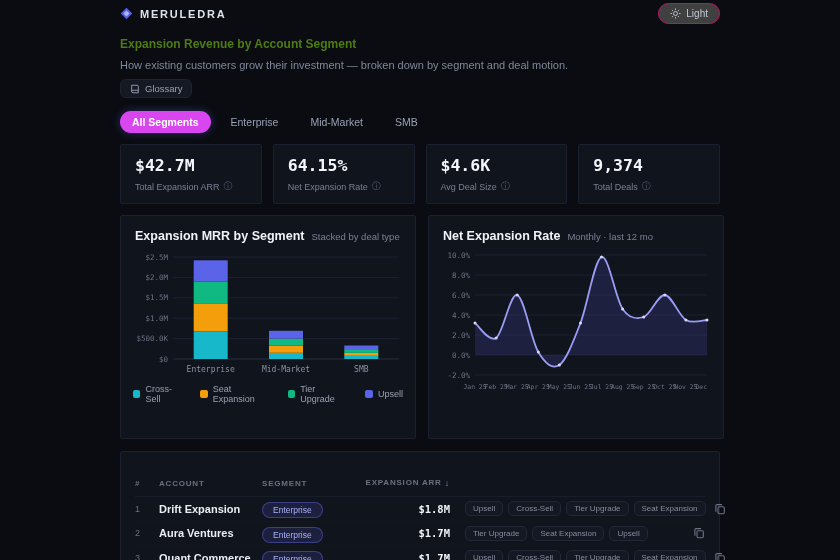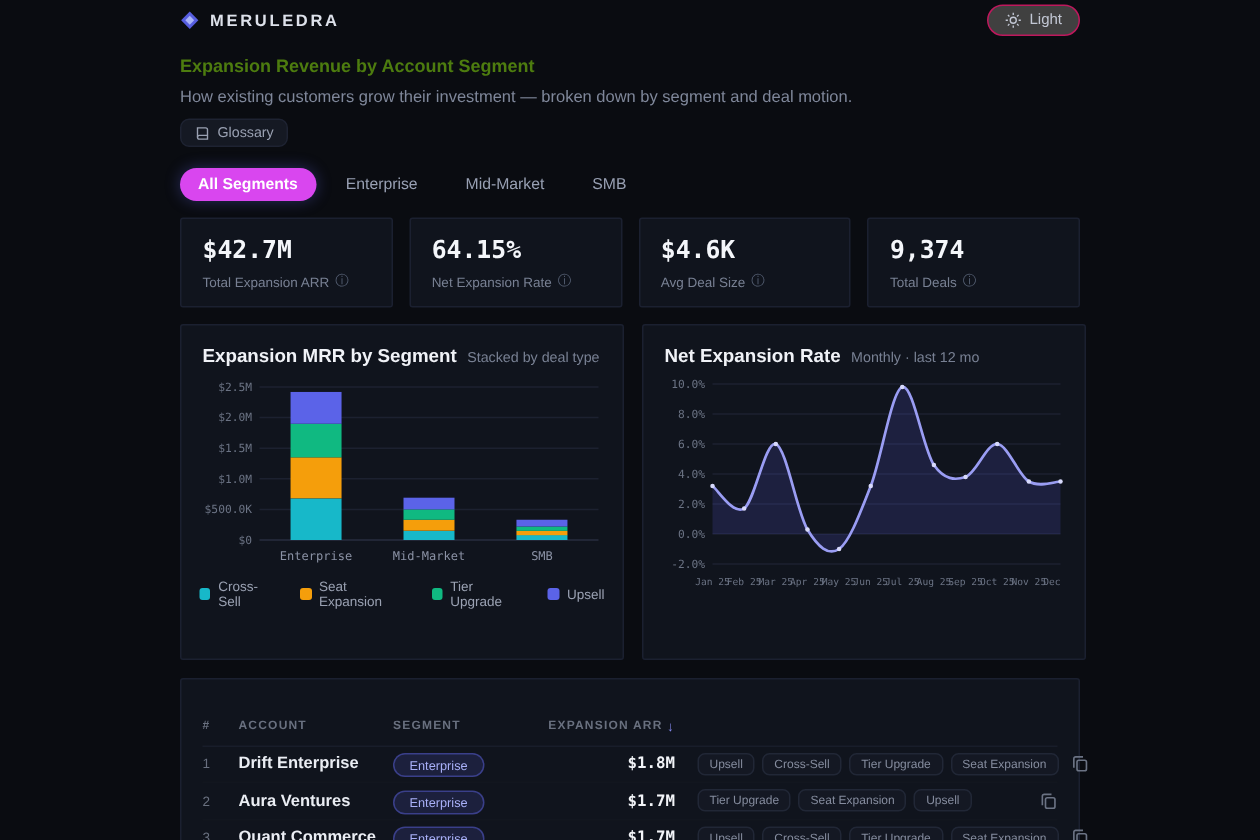--- a/index.html
+++ b/index.html
@@ -251,21 +251,21 @@
         <div class="th"><span>ACCOUNT</span></div>
         <div class="th"><span>SEGMENT</span></div>
         <div class="th arr-h">
           <span>EXPANSION ARR</span>
           <span class="sort-icon">↓</span>
         </div>
       </div>
     <div>
         <div class="trow">
           <div class="rank">1</div>
-          <div class="account">Drift Enterprise</div>
+          <div class="account">Drift Expansion</div>
           <div><span class="badge">Enterprise</span></div>
           <div class="arr-val">$1.8M</div>
           <div class="types">
             <span class="tag">Upsell</span>
             <span class="tag">Cross-Sell</span>
             <span class="tag">Tier Upgrade</span>
             <span class="tag">Seat Expansion</span>
           </div>
           <div class="copy-btn">
             <svg width="12" height="12" viewBox="0 0 12 12" fill="none" stroke="#6b7384" stroke-width="1.1">

